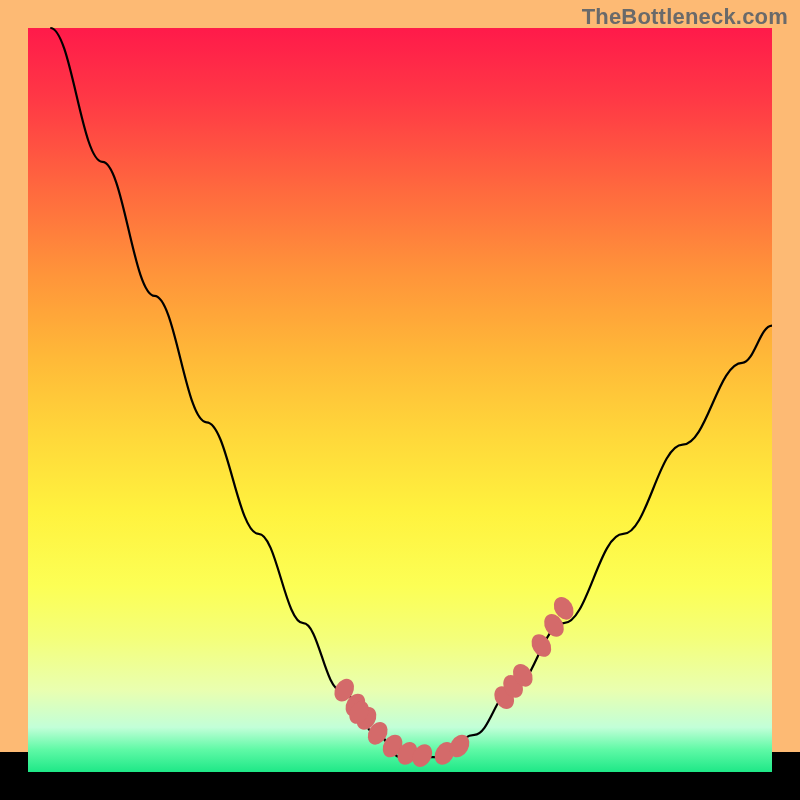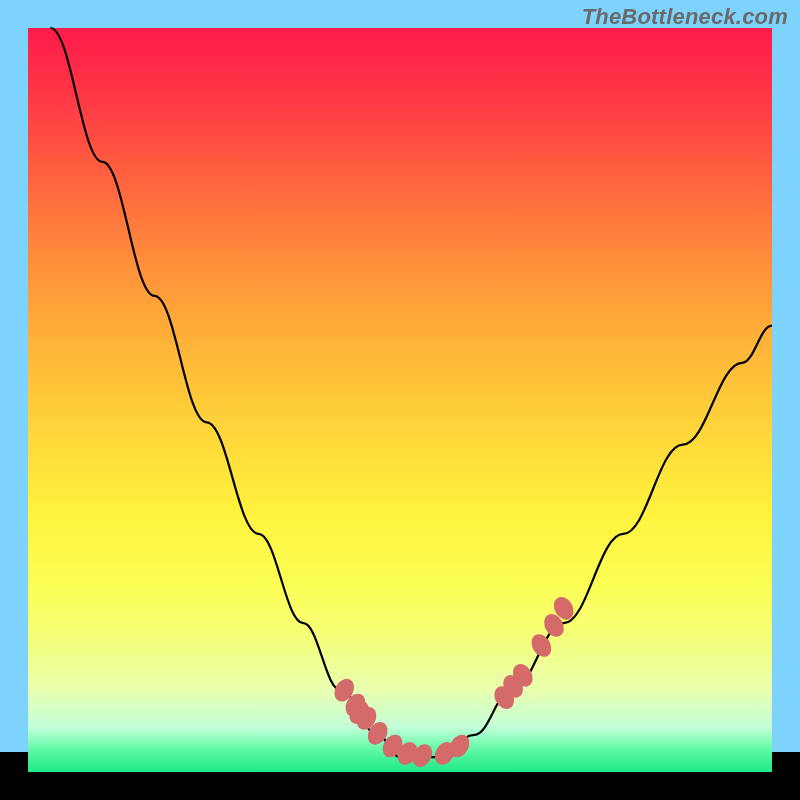--- a/index.html
+++ b/index.html
@@ -9,22 +9,21 @@
     height: 800px;
     background: #000;
     overflow: hidden;
   }
   .frame {
     position: absolute;
     left: 0;
     top: 0;
     width: 800px;
     height: 752px;
-    background: #7dd3fc;
-    font-style: italic;
+    background: #fdba74;
   }
   .plot {
     position: absolute;
     left: 28px;
     top: 28px;
     width: 744px;
     height: 744px;
     background: linear-gradient(to bottom,
       #ff1a4a 0%,
       #ff3a45 10%,

